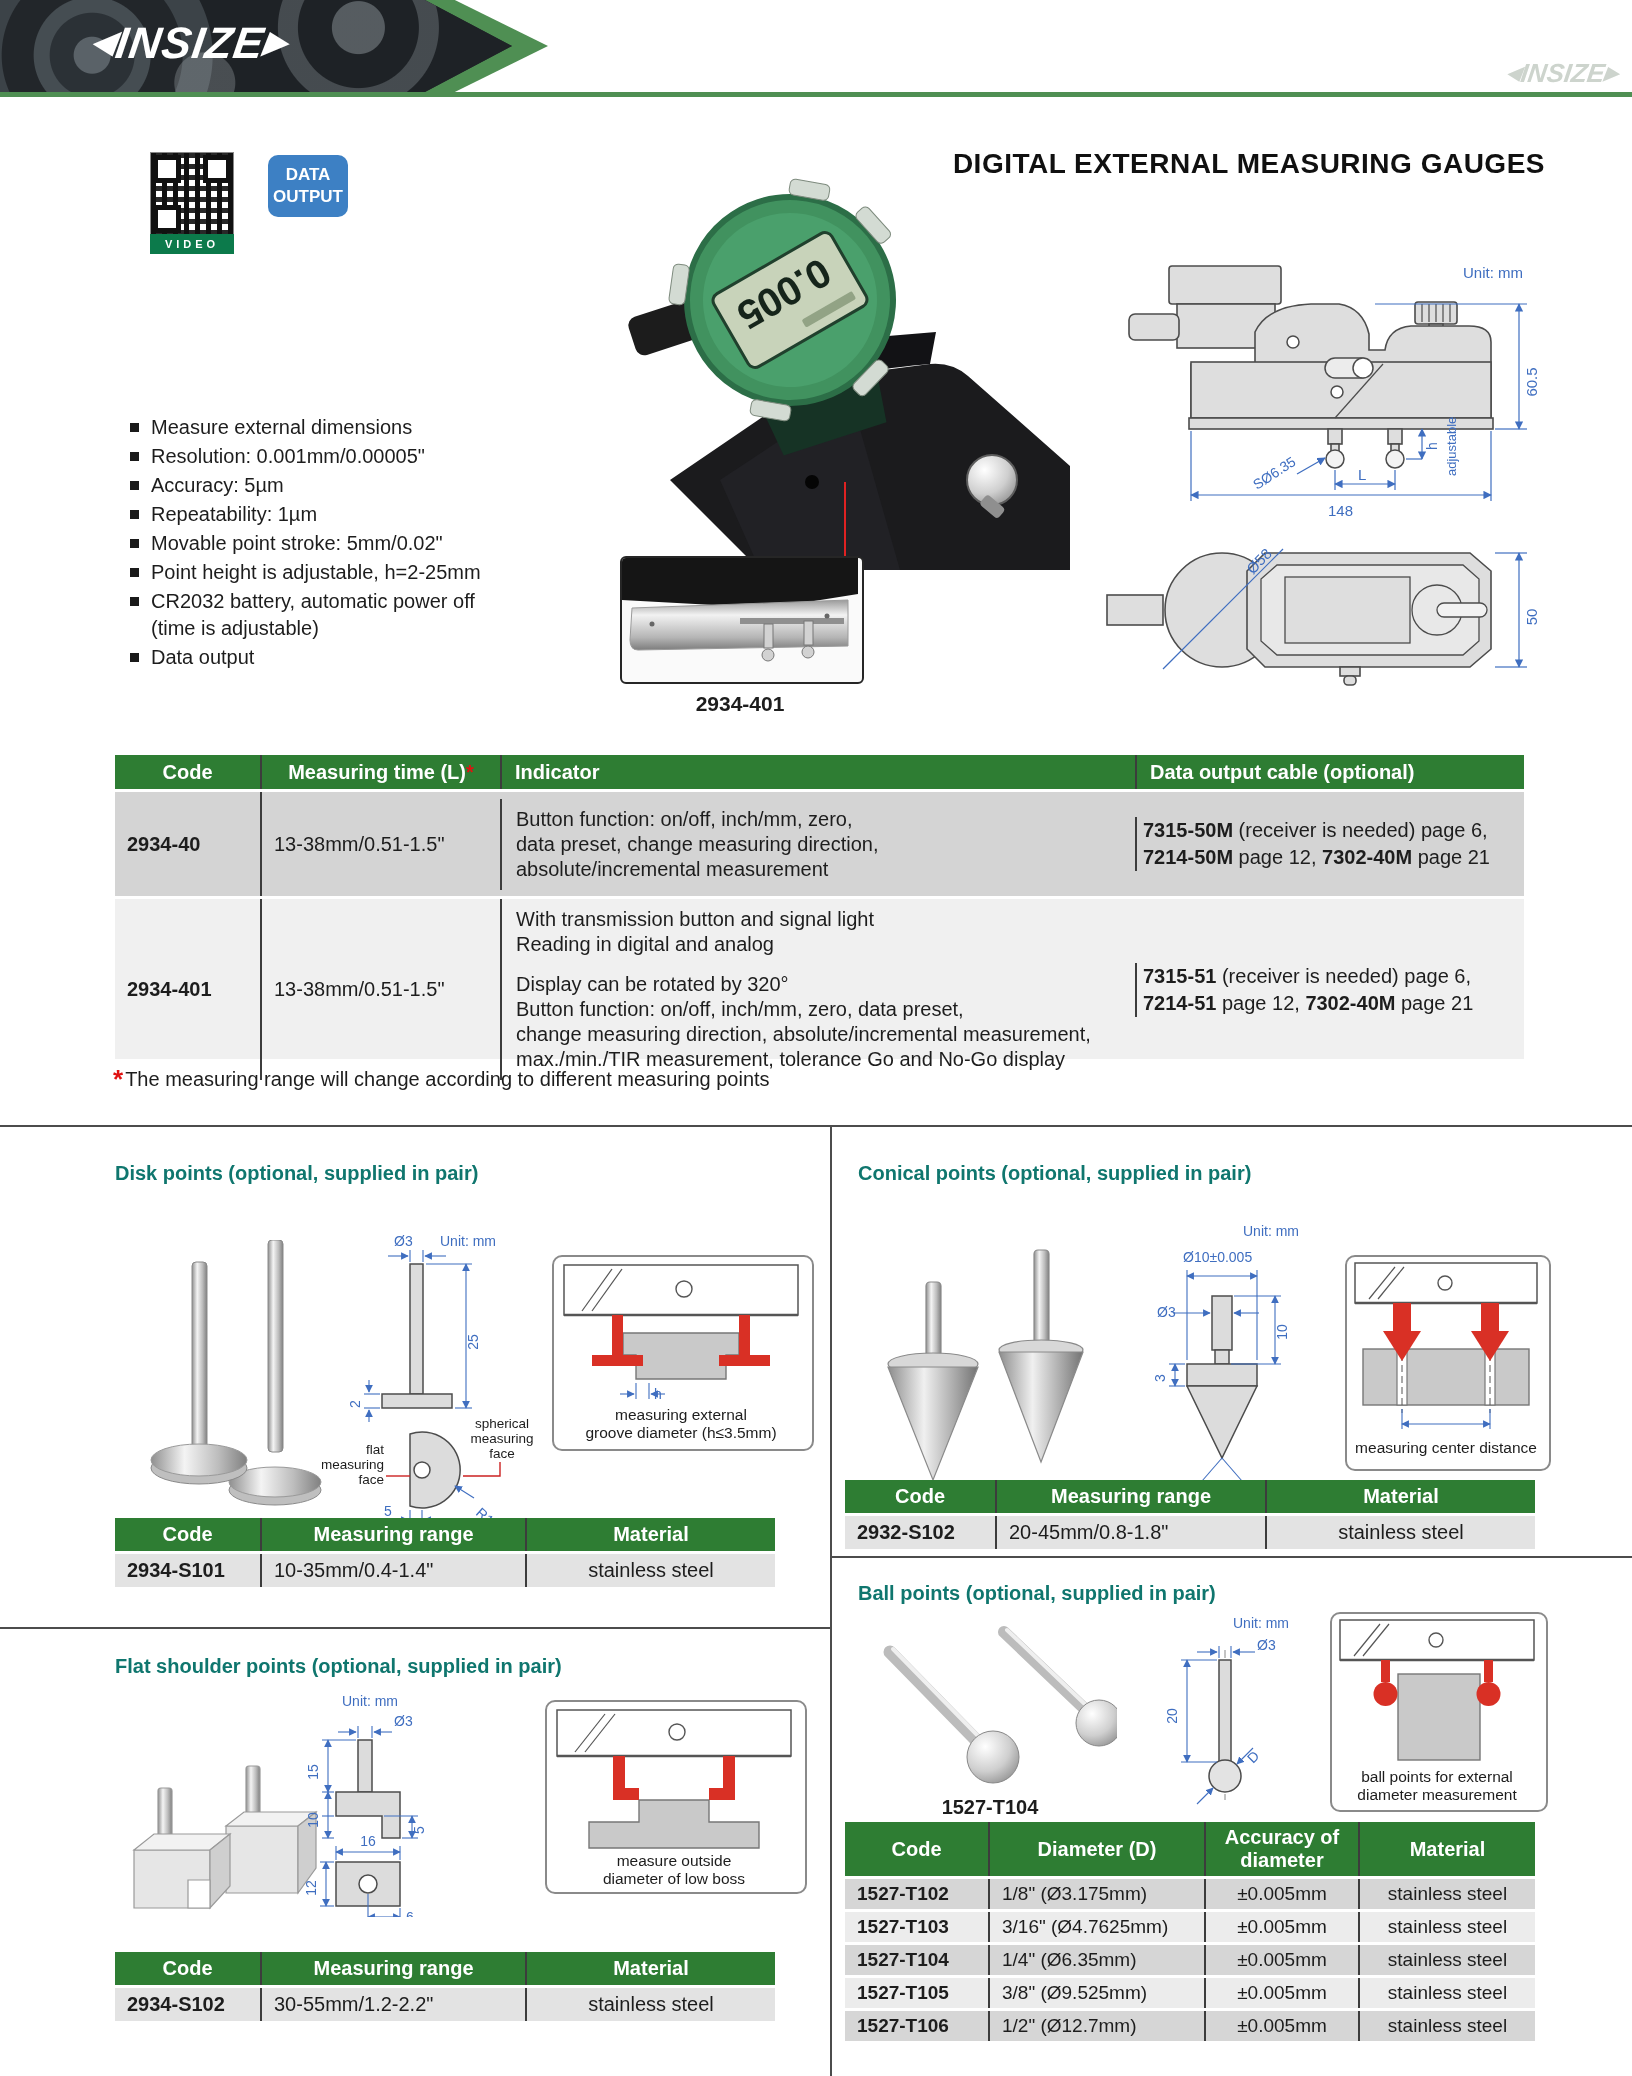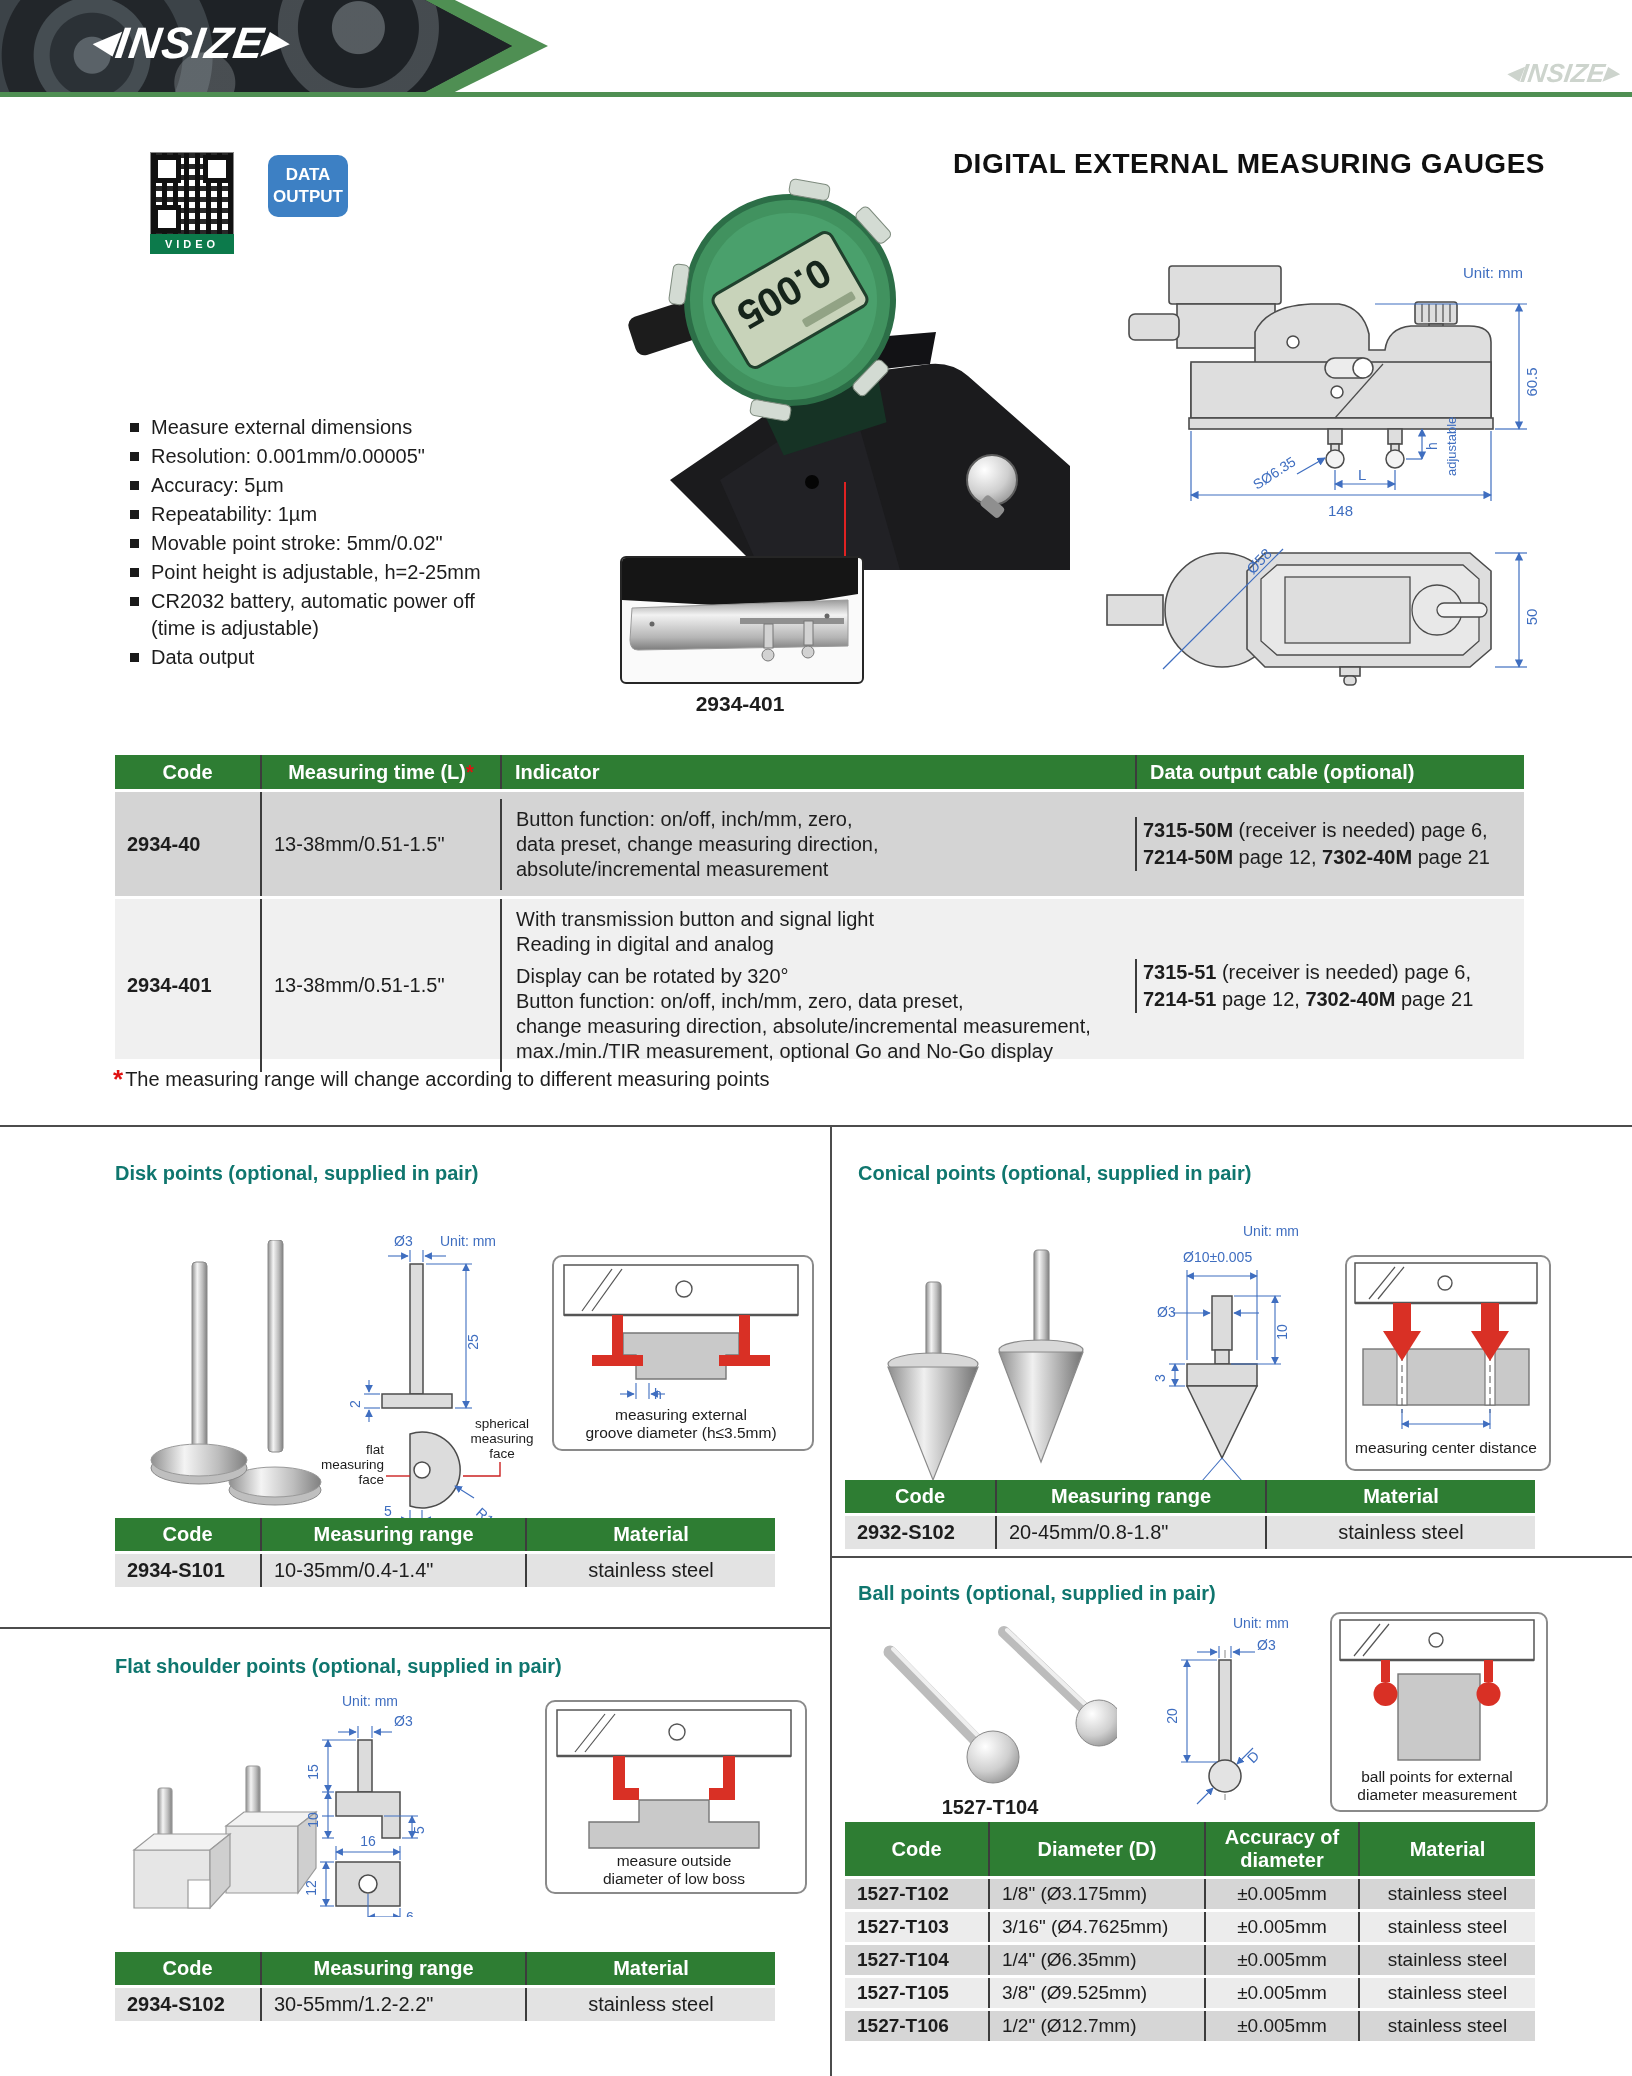--- a/index.html
+++ b/index.html
@@ -53,21 +53,21 @@
   .tbl .row{border-top:3px solid #fff}
   .cc{justify-content:center}
   .bold{font-weight:bold}
   #mt{left:115px;top:755px;width:1409px}
   #mt .hd,#mt .row{grid-template-columns:145px 240px 635px 389px}
   #mt .hd{height:34px}
   #mt .r1{background:#d4d4d4;height:104px}
   #mt .r2{background:#f0f0f0;height:160px}
   #mt .ind{display:block;padding:8px 14px;line-height:25px;align-self:center}
   #mt .ind>div{white-space:nowrap}
-  #mt .mt-gap{margin-top:7px}
+  #mt .mt-gap{margin-top:15px}
   #mt .cab{display:block;line-height:27px;align-self:center;padding:0 6px}
   .star{color:#e01212;font-weight:bold}
   #footnote{left:113px;top:1064px;font-size:20px}
   #footnote .star{font-size:26px;vertical-align:-2px;margin-right:2px}
   
   .divh,.divv{background:#4c4c4c}
   
   .shead{position:absolute;font-size:20px;font-weight:bold;color:#0f766e}
   
   .rbox{position:absolute;border:2px solid #8a8a8a;border-radius:10px;background:#fff}
@@ -329,21 +329,21 @@
     </div>
     <div class="row r2">
       <div class="c bold">2934-401</div>
       <div class="c">13-38mm/0.51-1.5"</div>
       <div class="c ind">
         <div>With transmission button and signal light</div>
         <div>Reading in digital and analog</div>
         <div class="mt-gap">Display can be rotated by 320°</div>
         <div>Button function: on/off, inch/mm, zero, data preset,</div>
         <div>change measuring direction, absolute/incremental measurement,</div>
-        <div>max./min./TIR measurement, optional Go and No-Go display</div>
+        <div>max./min./TIR measurement, tolerance Go and No-Go display</div>
       </div>
       <div class="c cab">
         <div><span class="bold">7315-51</span><span> (receiver is needed) page 6,</span></div>
         <div><span class="bold">7214-51</span><span> page 12, </span><span class="bold">7302-40M</span><span> page 21</span></div>
       </div>
     </div>
   </div>
 
   <div class="abs" id="footnote">
     <span class="star">*</span><span>The measuring range will change according to different measuring points</span>

